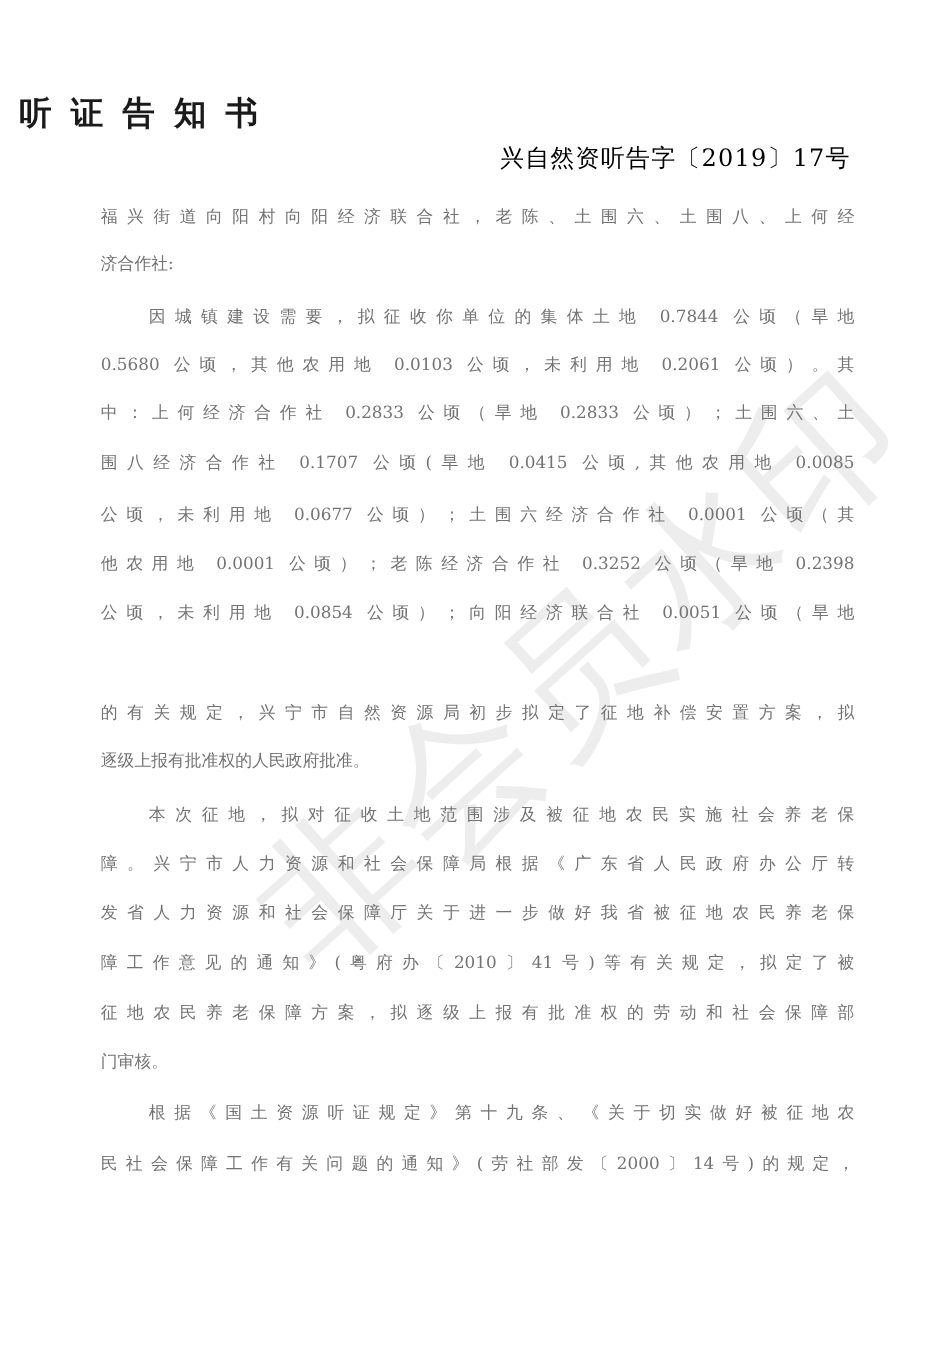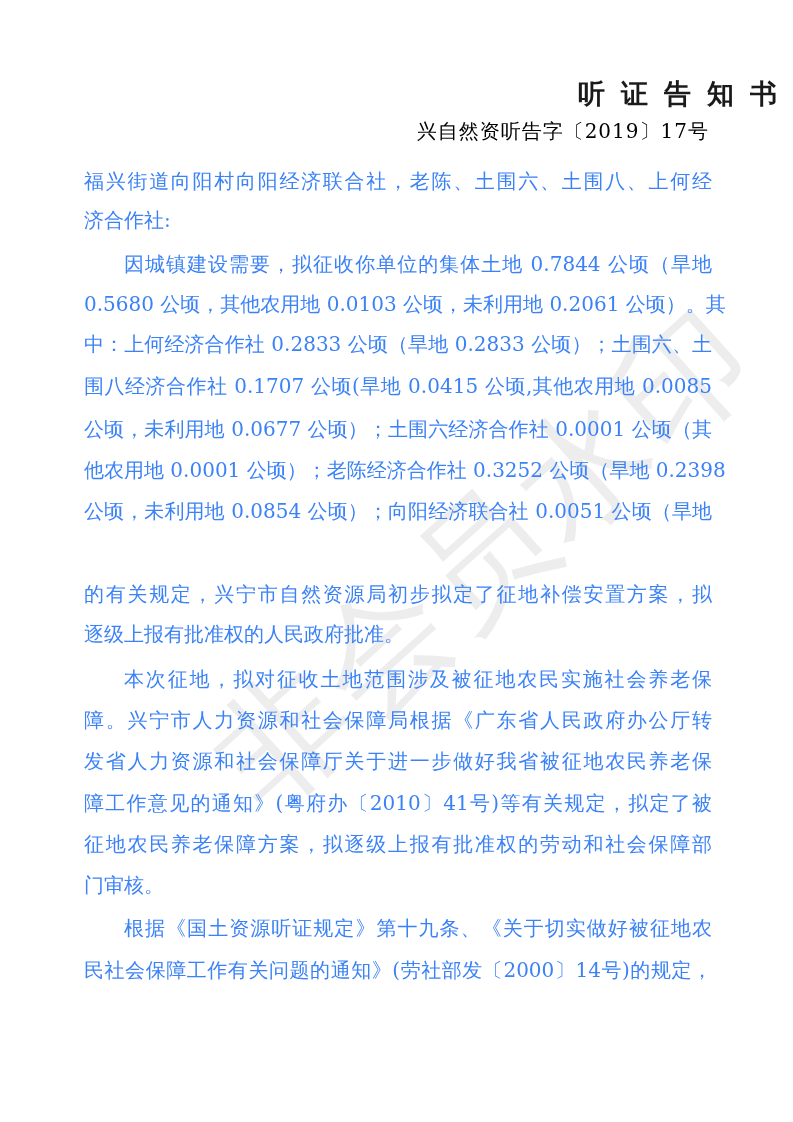--- a/index.html
+++ b/index.html
@@ -1,24 +1,24 @@
 <!DOCTYPE html>
 <html><head>
 <meta charset="utf-8">
 <style>
   html, body { margin: 0; padding: 0; background: #ffffff; }
   body { width: 793px; height: 1122px; position: relative; overflow: hidden;
          font-family: "DejaVu Serif", "Liberation Serif", serif; color: #222; }
   .page { position: absolute; left: 0; top: 0; width: 793px; height: 1122px; }
-  .title { position: absolute; top: 76px; left: 0; width: 793px; text-align: right;
+  .title { position: absolute; top: 76px; left: 0; width: 793px; text-align: left;
            font-family: "DejaVu Sans", sans-serif; font-weight: bold; font-size: 27px;
            letter-spacing: 16px; color: #1a1a1a; padding-left: 16px; box-sizing: border-box; }
   .docno { position: absolute; top: 118px; right: 84px; font-size: 20px; color: #000000; letter-spacing: 1px; }
-  .line { position: absolute; left: 84px; width: 628px; font-size: 20px; white-space: nowrap;
-          text-align: justify; text-align-last: justify; color: #3b82f6; height: 30px; line-height: 30px; }
+  .line { position: absolute; left: 84px; width: 628px; font-size: 14px; white-space: nowrap;
+          text-align: justify; text-align-last: justify; color: #737373; height: 30px; line-height: 30px; }
   .line.last { text-align-last: left; }
   .line.indent { left: 124px; width: 588px; }
   .watermark { position: absolute; left: 150px; top: 470px; font-family: "DejaVu Sans", sans-serif;
                font-size: 130px; color: rgba(190,190,190,0.28); transform: rotate(-42deg);
                transform-origin: center; white-space: nowrap; pointer-events: none; letter-spacing: 4px; }
 </style>
 </head>
 <body>
 
 <div class="page">

